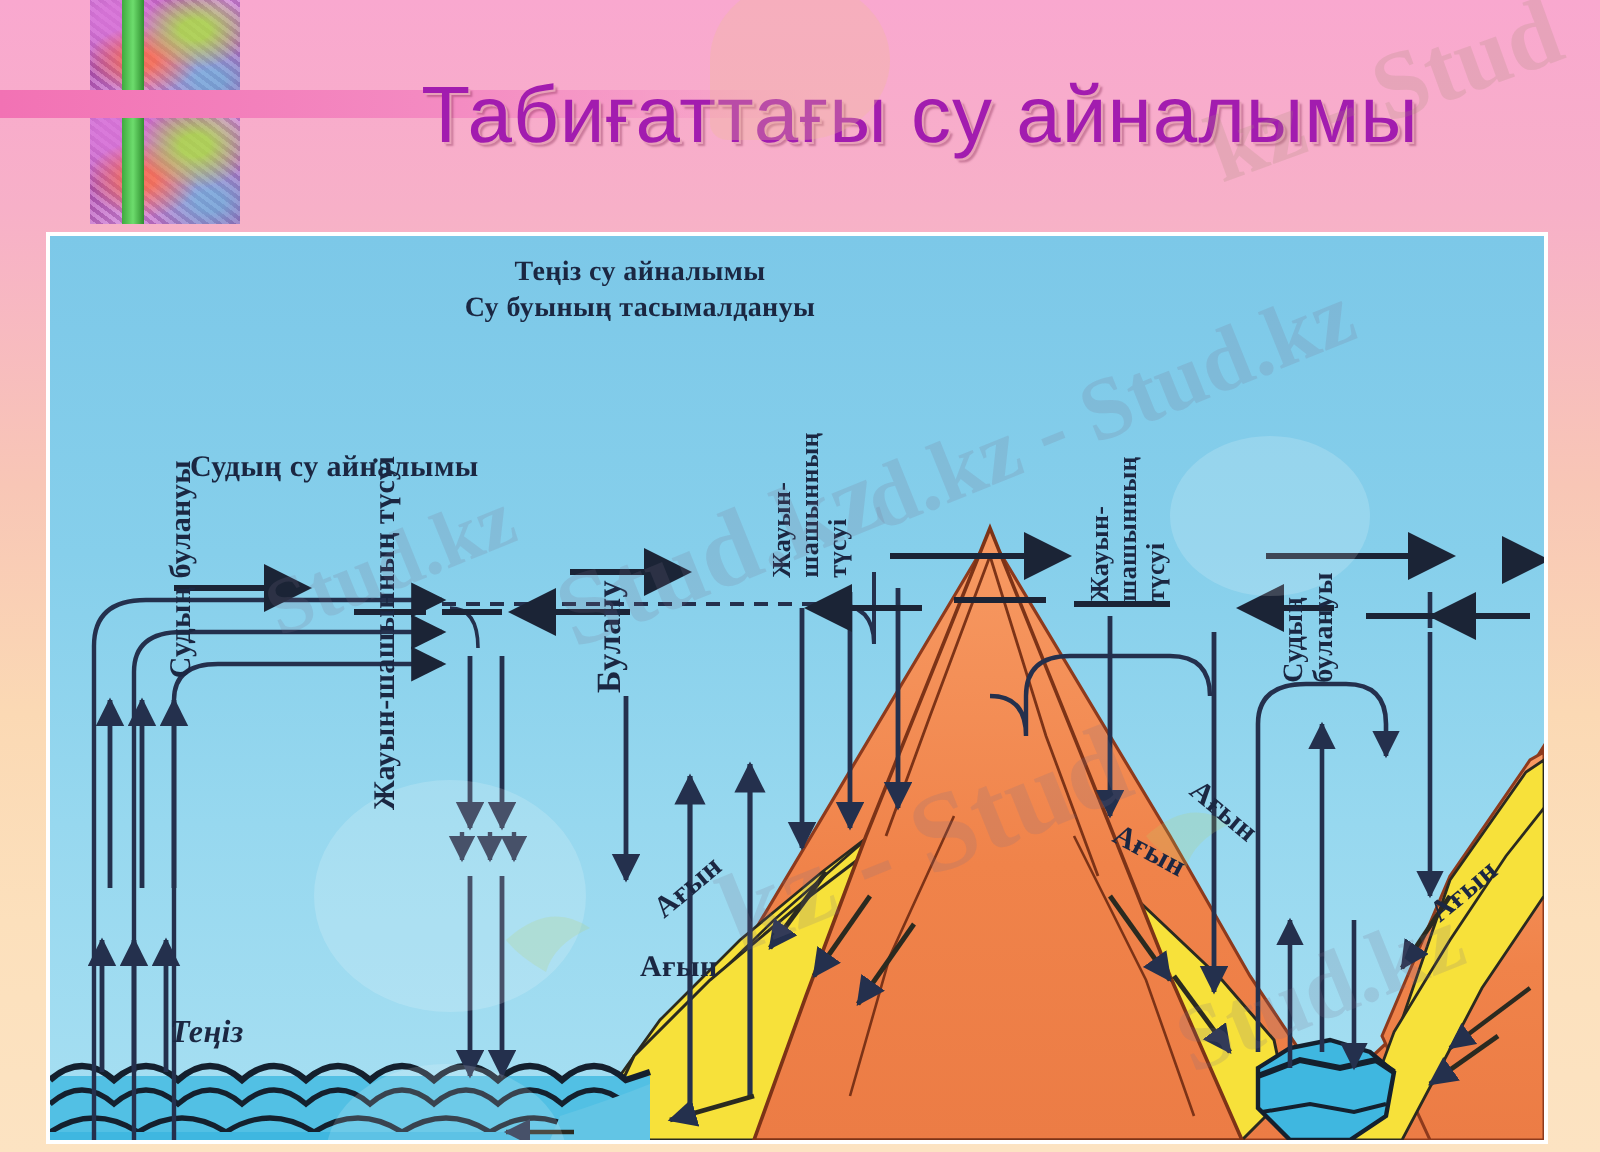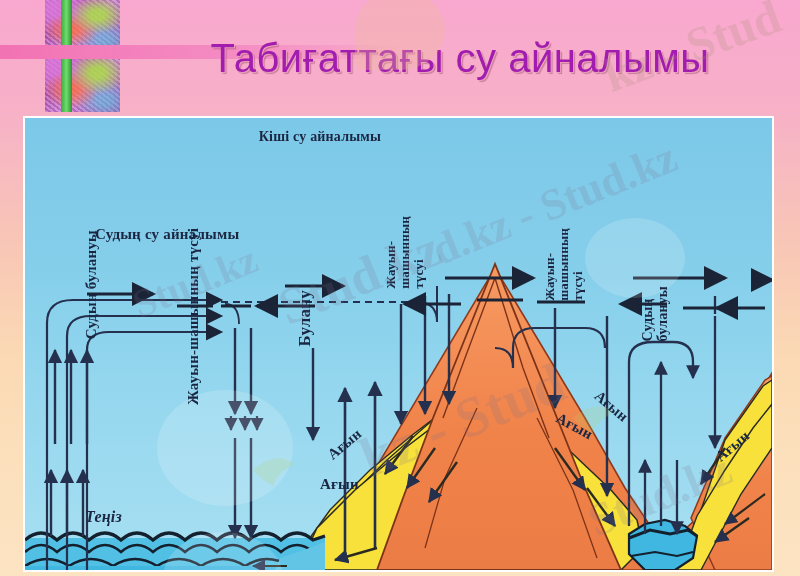--- a/index.html
+++ b/index.html
@@ -271,21 +271,22 @@
       <ellipse cx="200" cy="330" rx="68" ry="58"></ellipse>
       <ellipse cx="198" cy="460" rx="60" ry="46"></ellipse>
       <ellipse cx="610" cy="140" rx="50" ry="40"></ellipse>
     </g>
     <g opacity="0.20" fill="#b9d46a">
       <path d="M548,300 q22,-20 42,-6 q-18,8 -22,22 q-14,-8 -20,-16z"></path>
       <path d="M228,352 q22,-20 42,-6 q-18,8 -22,22 q-14,-8 -20,-16z"></path>
     </g>
   </svg>
 
-  <div class="lbl" style="left:185px;top:11px;width:220px;font-size:14px;">Кіші су айналымы</div>
+  <div class="lbl" style="left:185px;top:11px;width:220px;font-size:14px;">Теңіз су айналымы</div>
+  <div class="lbl" style="left:165px;top:29px;width:260px;font-size:14px;">Су буының тасымалдануы</div>
 
   <div class="lbl" style="left:70px;top:108px;width:120px;font-size:15px;">Судың су айналымы</div>
 
   <div class="lbl vert" style="left:58px;top:112px;font-size:15px;">Судың булануы</div>
 
   <div class="lbl vert" style="left:160px;top:110px;font-size:15px;">Жауын-шашынның түсуі</div>
 
   <div class="lbl vert" style="left:271px;top:172px;font-size:17px;">Булану</div>
 
   <div class="lbl vert" style="left:359px;top:98px;font-size:13px;text-align:left;">Жауын-

